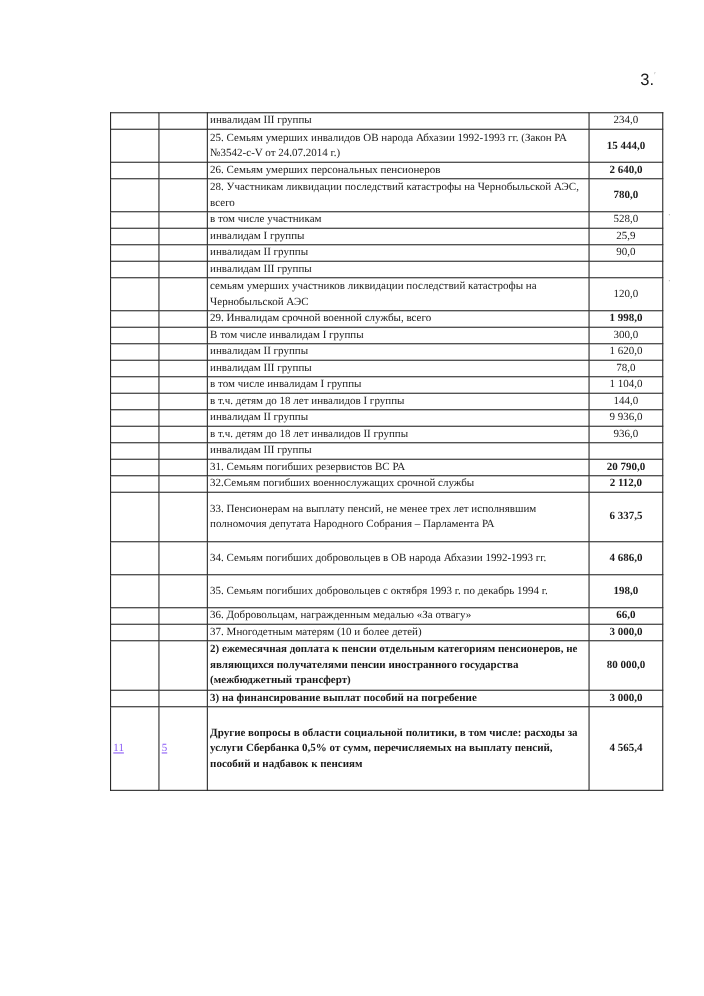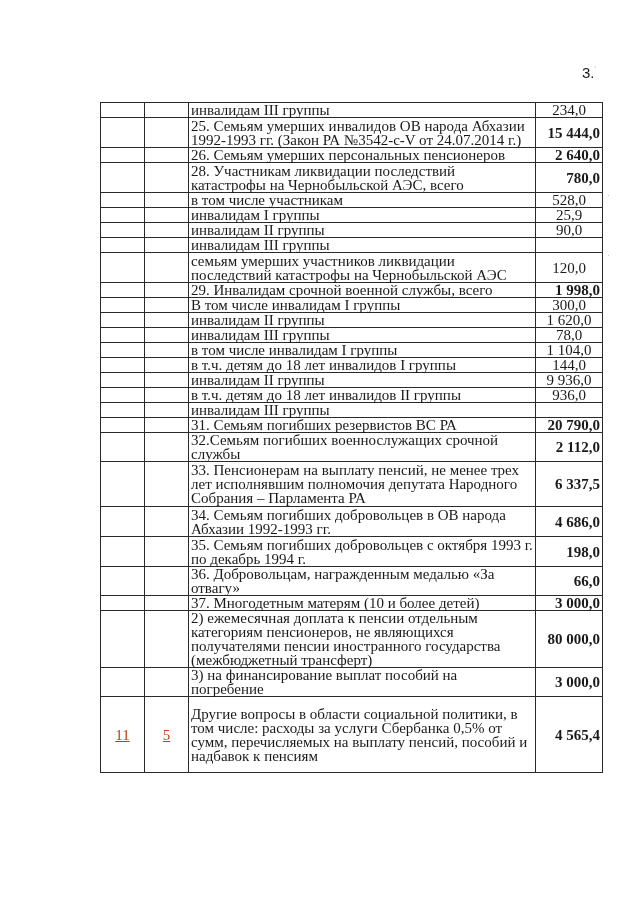--- a/index.html
+++ b/index.html
@@ -1,29 +1,29 @@
 <!DOCTYPE html>
 <html><head>
   <meta charset="utf-8">
   <style>
     html, body { margin: 0; padding: 0; background: #ffffff; }
     body { width: 640px; height: 905px; position: relative; overflow: hidden; font-family: "Liberation Serif", "DejaVu Serif", serif; color: #1a1a1a; }
     .page-num { position: absolute; left: 582px; top: 64px; font-size: 15px; font-family: "Liberation Sans", sans-serif; }
     .page-num .tick { color: #bbb; font-size: 8px; vertical-align: top; }
-    table.budget { position: absolute; left: 100px; top: 102px; width: 502px; border-collapse: collapse; table-layout: fixed; font-size: 15px; line-height: 14px; }
+    table.budget { position: absolute; left: 100px; top: 102px; width: 502px; border-collapse: collapse; table-layout: fixed; font-size: 10px; line-height: 14px; }
     table.budget td { border: 1px solid #2a2a2a; padding: 0 2px; vertical-align: middle; }
     col.c1 { width: 44px; }
     col.c2 { width: 44px; }
     col.c3 { width: 347px; }
     col.c4 { width: 67px; }
     td.num { text-align: center; }
-    td.code { text-align: center; color: #c2410c; text-decoration: underline; }
+    td.code { text-align: left; color: #8b5cf6; text-decoration: underline; }
     td.indent { padding-left: 14px; }
-    td.bold { font-weight: bold; text-align: right; }
-    td.boldsec { font-weight: normal; padding-left: 4px; }
+    td.bold { font-weight: bold; }
+    td.boldsec { font-weight: bold; padding-left: 4px; }
     tr.h15 td { height: 14px; }
     tr.h30 td { height: 29px; margin-top: 48px; }
     tr.h45 td { height: 44px; margin-left: 32px; }
     tr.h76 td { height: 75px; }
     .stray { position: absolute; color: #aaa; font-size: 9px; }
   </style>
 </head>
 <body>
 
 <div class="page-num"><span>3.</span><span class="tick">′</span></div>

